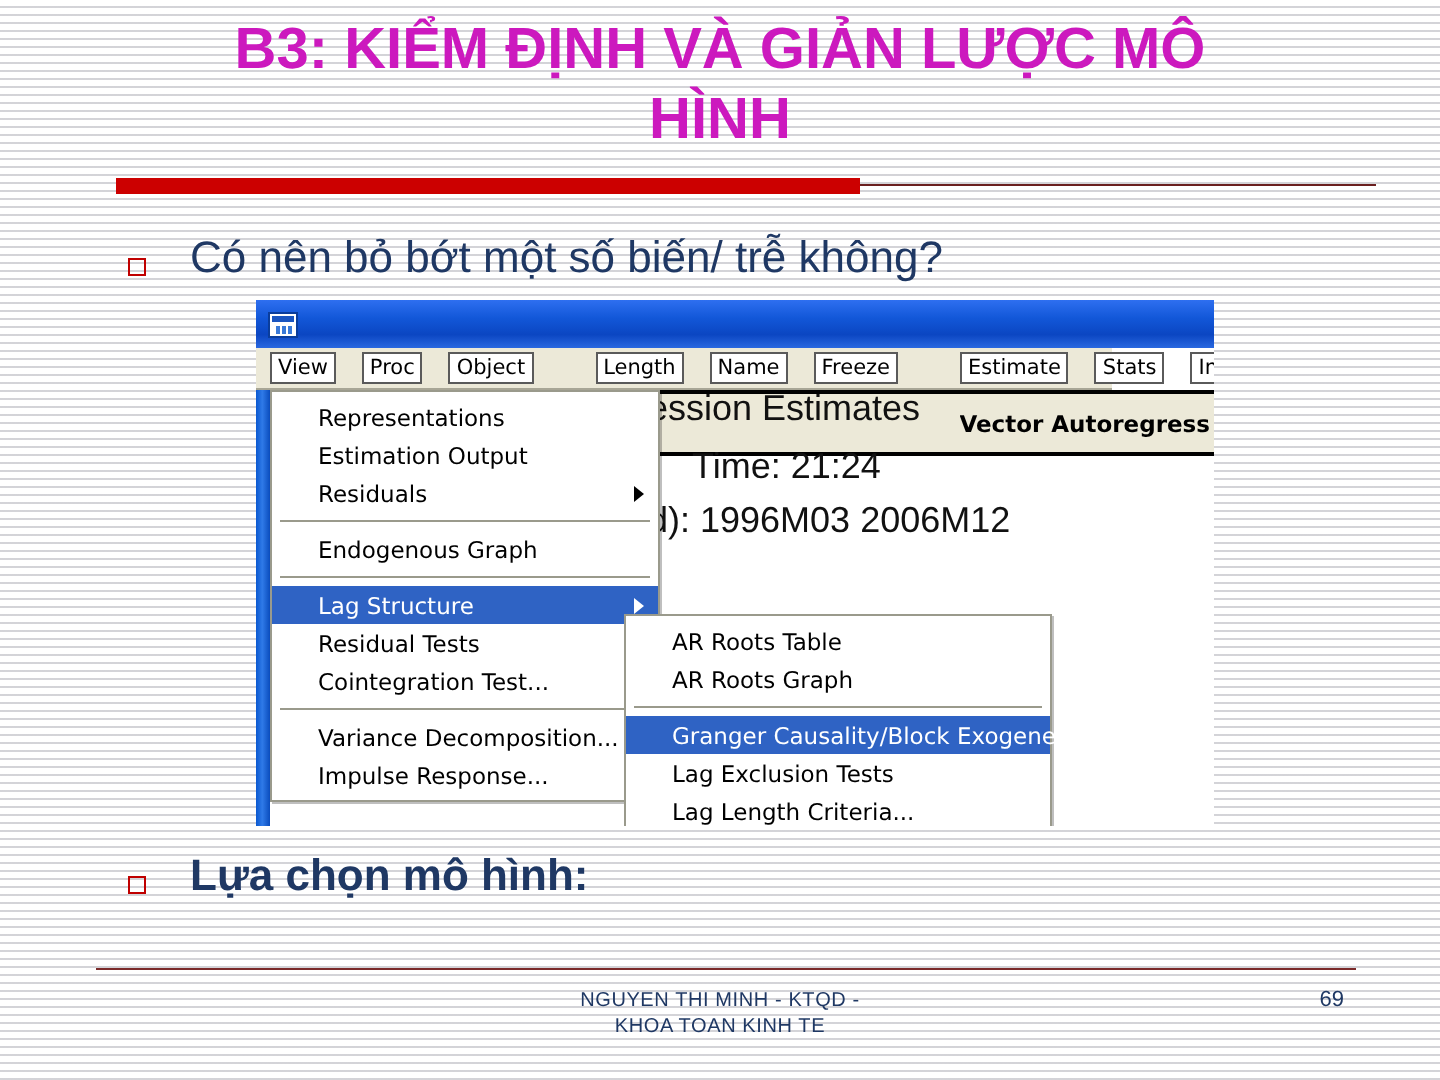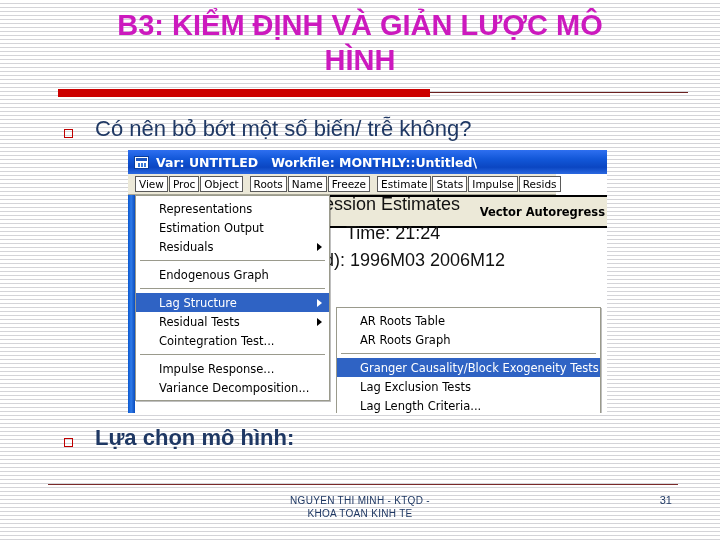--- a/index.html
+++ b/index.html
@@ -191,21 +191,21 @@
 
   .toolbar {
     position: absolute;
     left: 0; top: 24px;
     width: 428px; height: 21px;
     background: #ECE9D8;
     border-bottom: 1px solid #a8a696;
     display: flex;
     align-items: center;
     padding-left: 7px;
-    gap: 0px;
+    gap: 12px;
   }
   .tb-btn {
     background: #ffffff;
     border: 1px solid #5a5a5a;
     font-size: 10.5px;
     color: #000000;
     padding: 1px 3px 1px 3px;
     line-height: 12px;
     margin-right: 1px;
     white-space: nowrap;
@@ -258,22 +258,22 @@
     background: #ffffff;
     border: 1px solid #9a9a8c;
     box-shadow: 1px 1px 0 rgba(0,0,0,0.25);
   }
   #view-menu {
     left: 7px; top: 45px;
     width: 195px;
     padding: 3px 0 3px 0;
   }
   #lag-submenu {
-    left: 208px; top: 157px;
-    width: 265px;
+    left: 184px; top: 157px;
+    width: 214px;
     padding: 3px 0 3px 0;
   }
   .menu-item {
     position: relative;
     font-size: 11.5px;
     color: #000000;
     line-height: 14px;
     padding: 2.5px 14px 2.5px 23px;
     white-space: nowrap;
     font-family: "DejaVu Sans", sans-serif;
@@ -327,29 +327,28 @@
       <div class="var-header-bar">
         <span class="var-header-text">Vector Autoregress</span>
       </div>
     </div>
     <div class="var-line" id="var-line-1">ession Estimates</div>
     <div class="var-line" id="var-line-2">Time: 21:24</div>
     <div class="var-line" id="var-line-3">d): 1996M03 2006M12</div>
 
     <div class="titlebar">
       <span class="titlebar-icon"></span>
-      <span class="titlebar-text">Var: UNTITLED   Workfile: MONTHLY::Untitled\</span>
     </div>
 
     <div class="toolbar">
       <span class="tb-btn">View</span>
       <span class="tb-btn">Proc</span>
       <span class="tb-btn">Object</span>
       <span class="tb-gap"></span>
-      <span class="tb-btn">Roots</span>
+      <span class="tb-btn">Length</span>
       <span class="tb-btn">Name</span>
       <span class="tb-btn">Freeze</span>
       <span class="tb-gap"></span>
       <span class="tb-btn">Estimate</span>
       <span class="tb-btn">Stats</span>
       <span class="tb-btn">Impulse</span>
       <span class="tb-btn">Resids</span>
     </div>
 
     <div class="menu" id="view-menu">
@@ -365,22 +364,22 @@
       <div class="menu-item selected">
         <span>Lag Structure</span>
         <span class="submenu-arrow"></span>
       </div>
       <div class="menu-item">
         <span>Residual Tests</span>
         <span class="submenu-arrow"></span>
       </div>
       <div class="menu-item">Cointegration Test...</div>
       <div class="menu-sep"></div>
+      <div class="menu-item">Variance Decomposition...</div>
       <div class="menu-item">Impulse Response...</div>
-      <div class="menu-item">Variance Decomposition...</div>
     </div>
 
     <div class="menu" id="lag-submenu">
       <div class="menu-item">AR Roots Table</div>
       <div class="menu-item">AR Roots Graph</div>
       <div class="menu-sep"></div>
       <div class="menu-item selected">Granger Causality/Block Exogeneity Tests</div>
       <div class="menu-item">Lag Exclusion Tests</div>
       <div class="menu-item">Lag Length Criteria...</div>
     </div>
@@ -391,15 +390,15 @@
     <span class="bullet-marker"></span>
     <span class="bullet-text">Lựa chọn mô hình:</span>
   </div>
 
   <div class="bottom-rule"></div>
 
   <div class="footer-center">
     <div>NGUYEN THI MINH - KTQD      -</div>
     <div>KHOA TOAN KINH TE</div>
   </div>
-  <div class="footer-page">31</div>
+  <div class="footer-page">69</div>
 
 </div>
 
 </body></html>

